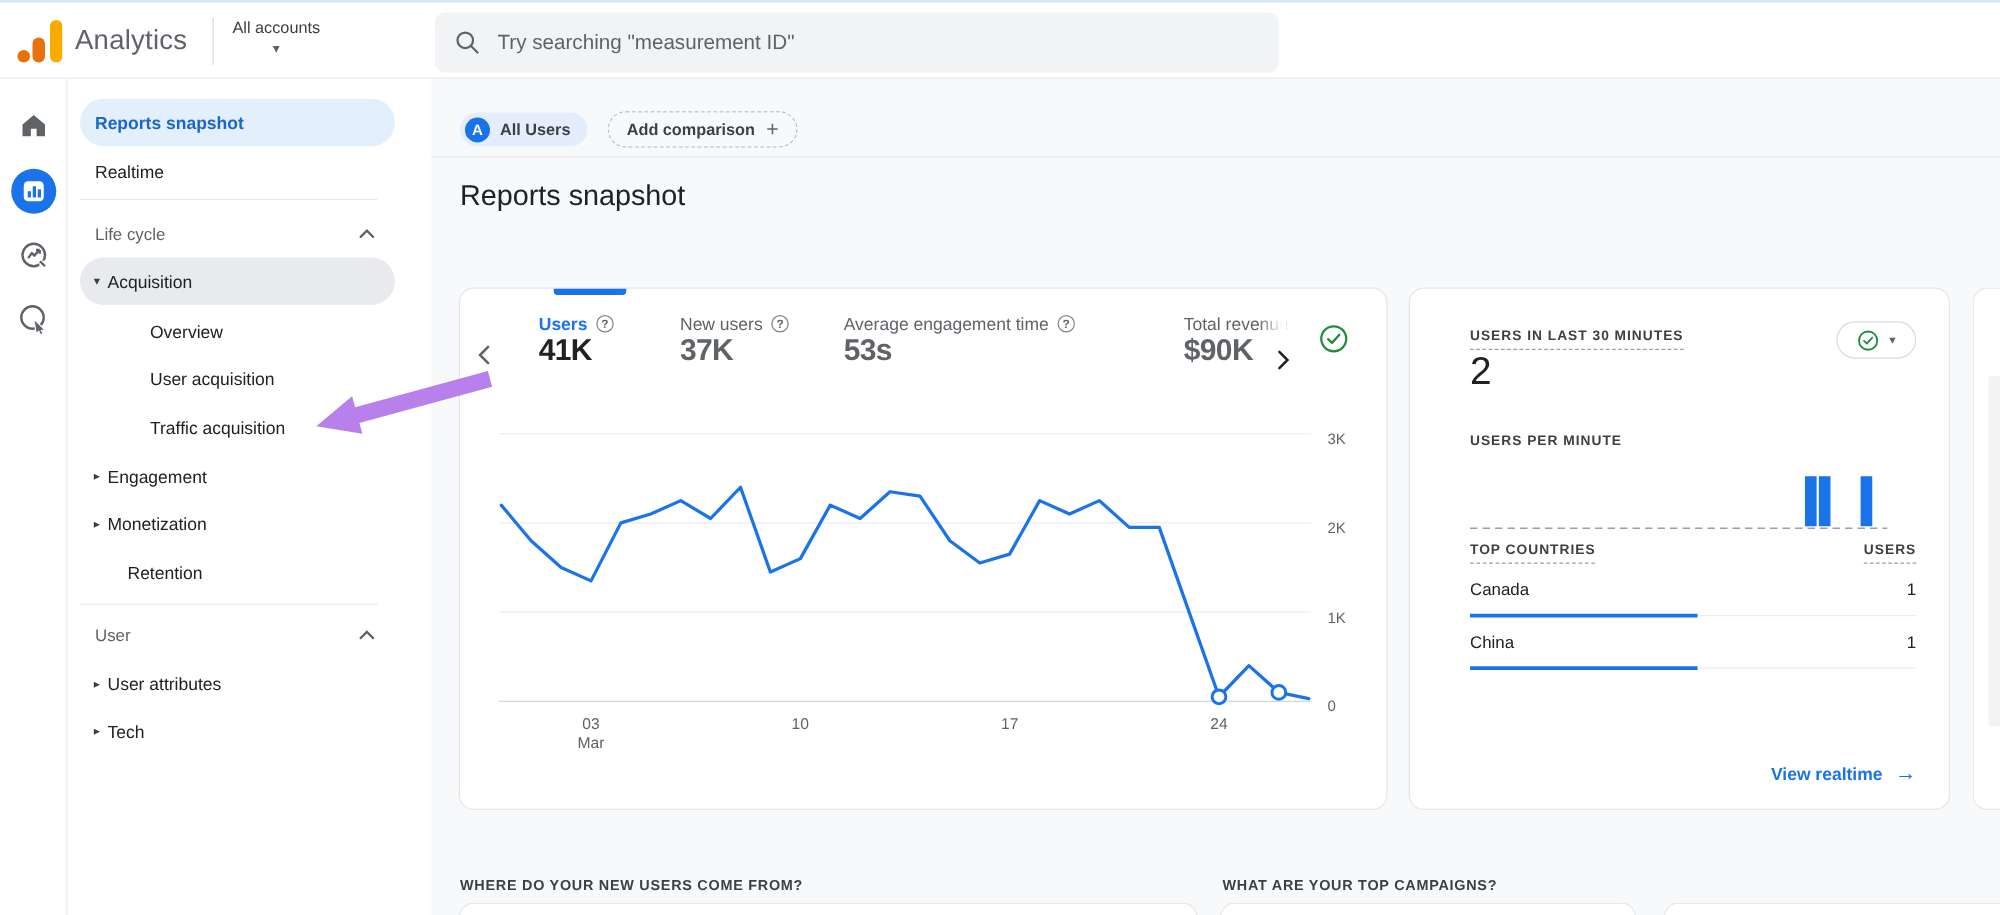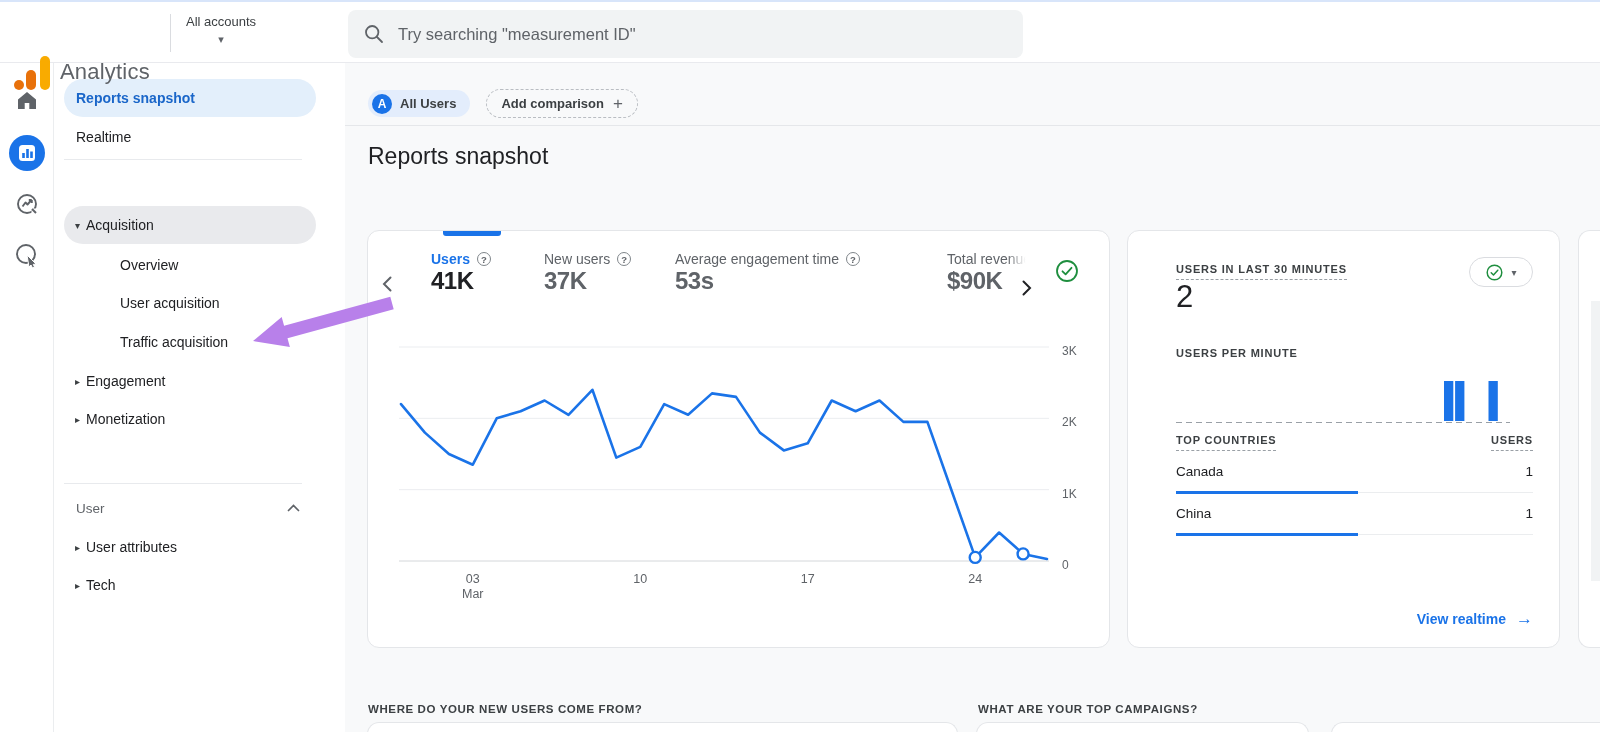--- a/index.html
+++ b/index.html
@@ -4,21 +4,21 @@
 <style>
   * { margin:0; padding:0; box-sizing:border-box; }
   html,body { width:1600px; height:732px; overflow:hidden; }
   body { font-family:"Liberation Sans", sans-serif; background:#fff; color:#202124; }
   #app { position:relative; width:1600px; height:732px; overflow:hidden; }
 
   .topline { position:absolute; top:0; left:0; width:1600px; height:2px; background:#d8e5fa; z-index:5; }
 
   
   header { position:absolute; top:0; left:0; width:1600px; height:63px; background:#fff; border-bottom:1px solid #e9eaee; z-index:4; }
-  .logo-wrap { position:absolute; left:12px; top:12px; display:flex; align-items:center;margin-top:40px; }
+  .logo-wrap { position:absolute; left:12px; top:12px; display:flex; align-items:center; }
   .logo-name { font-size:22px; color:#5f6368; margin-left:10px; line-height:40px; letter-spacing:.2px; }
   .hdr-vdiv { position:absolute; left:170px; top:14px; height:38px; width:1px; background:#dadce0; }
   .account-switcher { position:absolute; left:186px; top:14px; text-align:center; cursor:pointer; }
   .account-switcher .acct-label { font-size:13px; color:#3c4043; display:block; }
   .account-switcher .caret { font-size:11px; color:#5f6368; line-height:12px; }
   .searchbar { position:absolute; left:348px; top:10px; width:675px; height:48px; background:#f1f3f4; border-radius:8px; display:flex; align-items:center; padding:0 16px; }
   .searchbar input { border:none; outline:none; background:transparent; font-family:"Liberation Sans",sans-serif; font-size:16.5px; width:560px; margin-left:14px; color:#202124; }
   .searchbar input::placeholder { color:#5f6368; }
 
   
@@ -157,40 +157,49 @@
   </nav>
 
   <aside class="sidebar">
     <div class="sb-row sb-active" style="top:16px">
       <span class="lbl pad1">Reports snapshot</span>
     </div>
     <div class="sb-row" style="top:55px">
       <span class="lbl pad1">Realtime</span>
     </div>
     <div class="sb-div" style="top:96px"></div>
+    <div class="sb-row sb-section" style="top:105px">
+      <span class="lbl pad1">Life cycle</span>
+      <svg class="collapse-chev" width="13" height="8" viewBox="0 0 13 8">
+        <path d="M1.5 6.5 L6.5 1.5 L11.5 6.5" fill="none" stroke="#5f6368" stroke-width="1.7" stroke-linecap="round"></path>
+      </svg>
+    </div>
     <div class="sb-row sb-hl" style="top:143px">
       <span class="caret-cell">▾</span>
       <span class="lbl">Acquisition</span>
     </div>
     <div class="sb-row" style="top:183px">
       <span class="lbl child-pad">Overview</span>
     </div>
     <div class="sb-row" style="top:260px">
       <span class="lbl child-pad">Traffic acquisition</span>
     </div>
     <div class="sb-row" style="top:221px">
       <span class="lbl child-pad">User acquisition</span>
     </div>
     <div class="sb-row" style="top:299px">
       <span class="caret-cell">▸</span>
       <span class="lbl">Engagement</span>
     </div>
     <div class="sb-row" style="top:337px">
       <span class="caret-cell">▸</span>
       <span class="lbl">Monetization</span>
+    </div>
+    <div class="sb-row" style="top:376px">
+      <span class="lbl sub-pad">Retention</span>
     </div>
     <div class="sb-div" style="top:420px"></div>
     <div class="sb-row sb-section" style="top:426px">
       <span class="lbl pad1">User</span>
       <svg class="collapse-chev" width="13" height="8" viewBox="0 0 13 8">
         <path d="M1.5 6.5 L6.5 1.5 L11.5 6.5" fill="none" stroke="#5f6368" stroke-width="1.7" stroke-linecap="round"></path>
       </svg>
     </div>
     <div class="sb-row" style="top:465px">
       <span class="caret-cell">▸</span>

